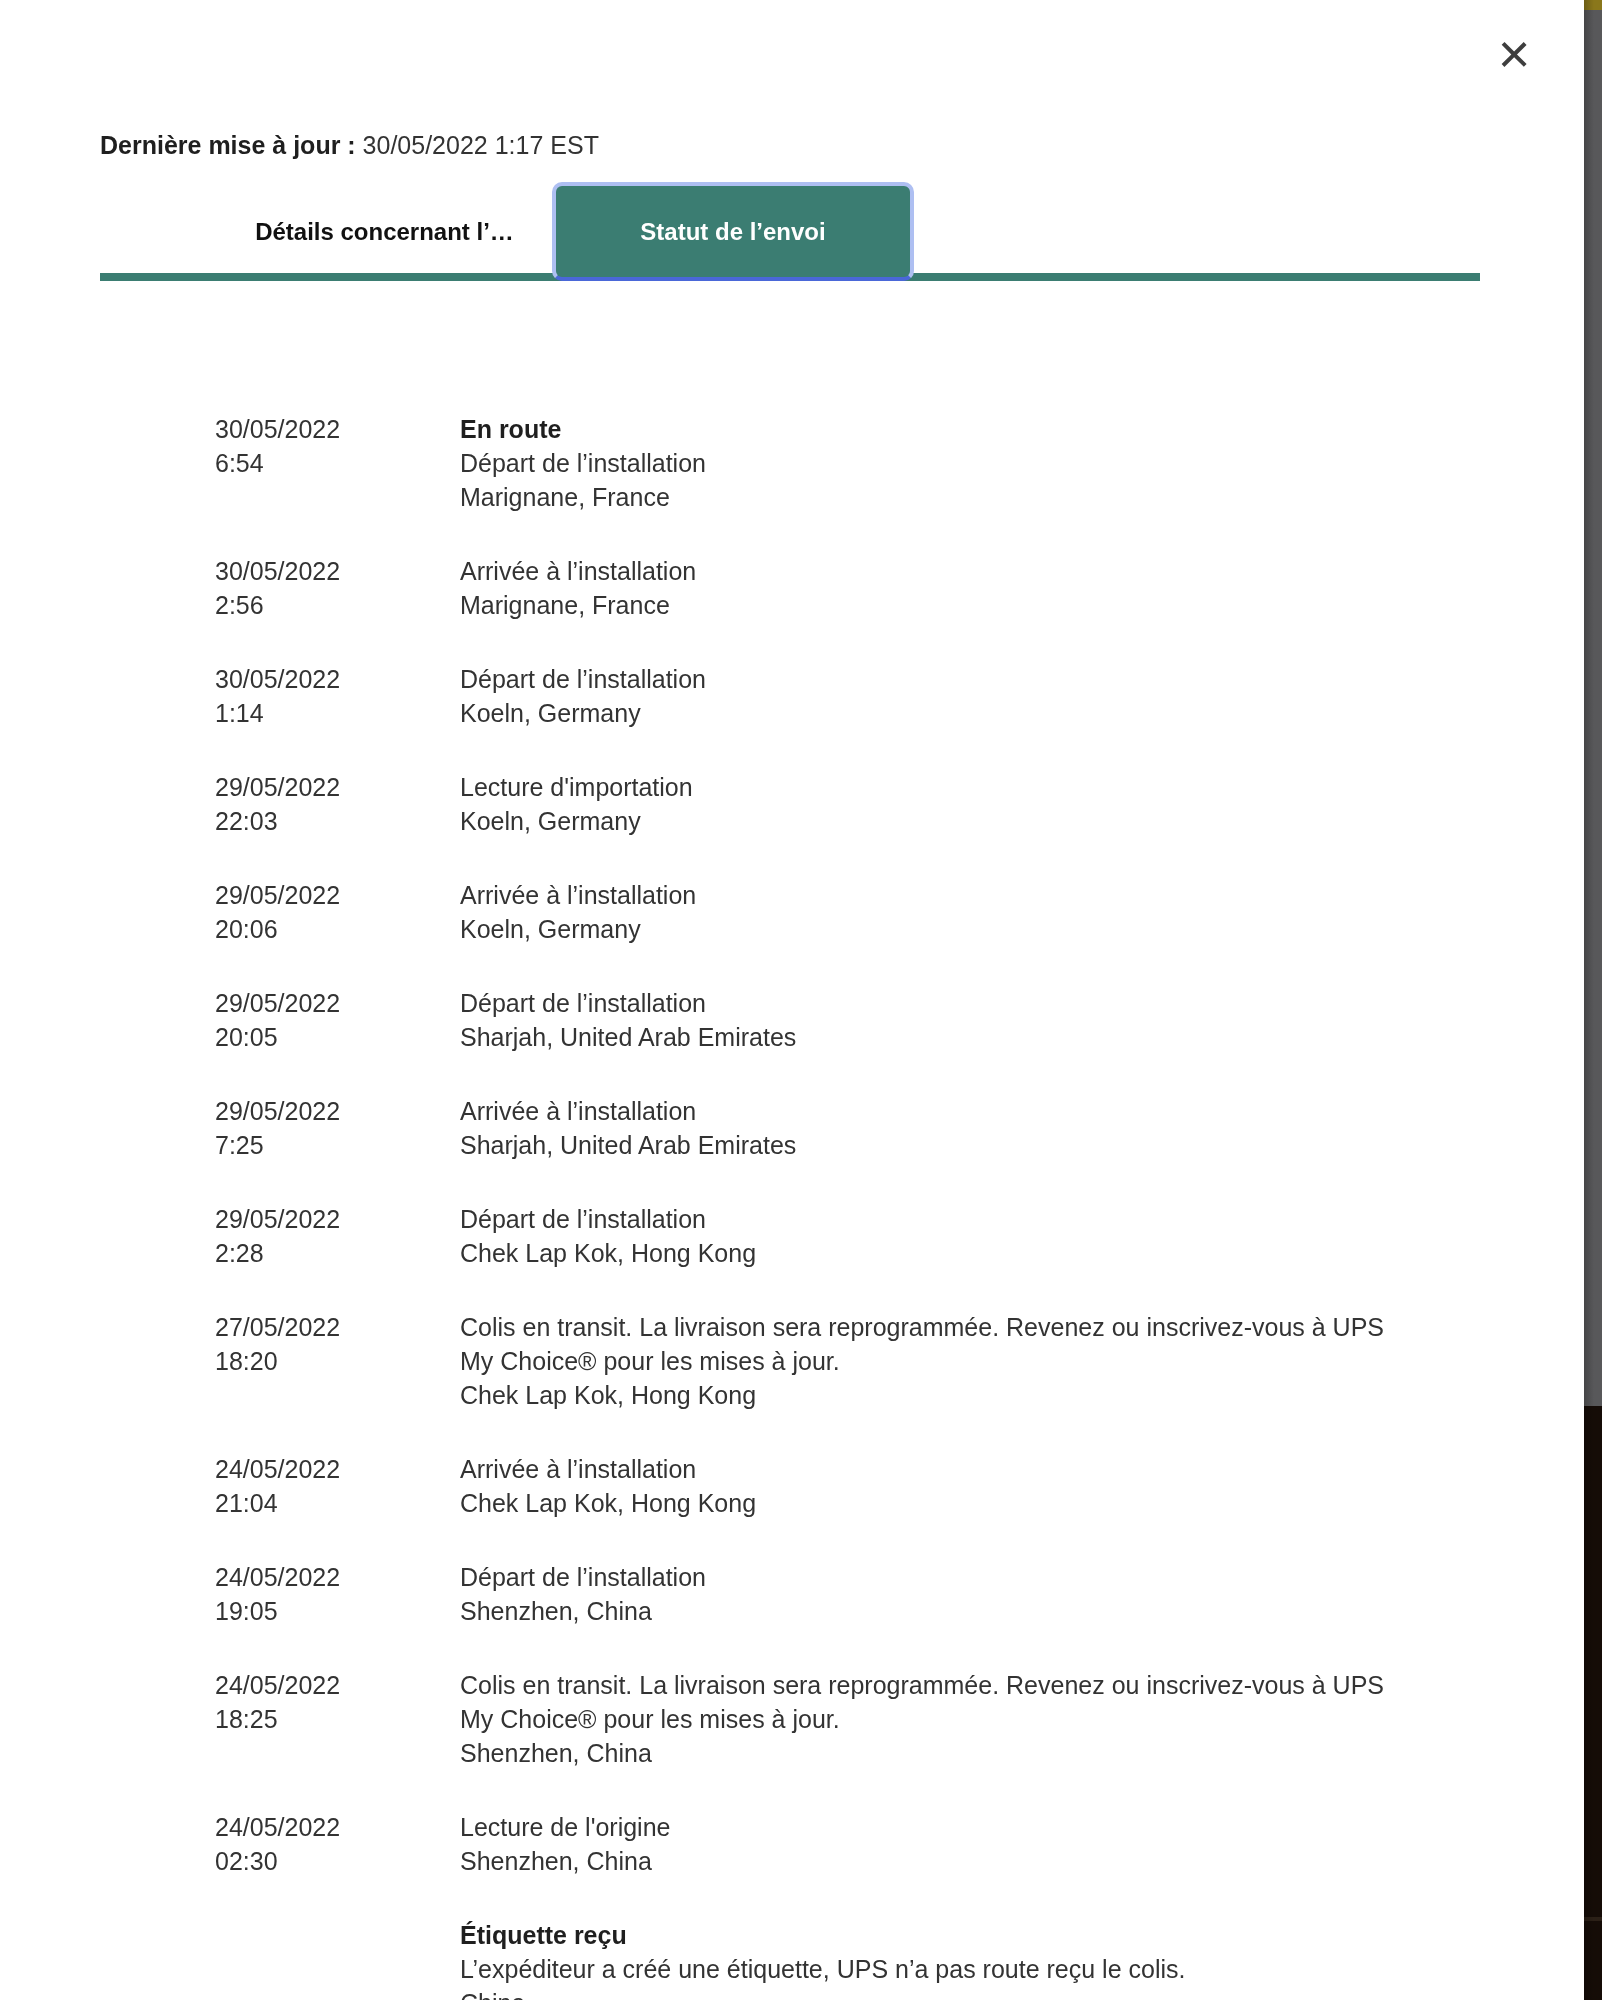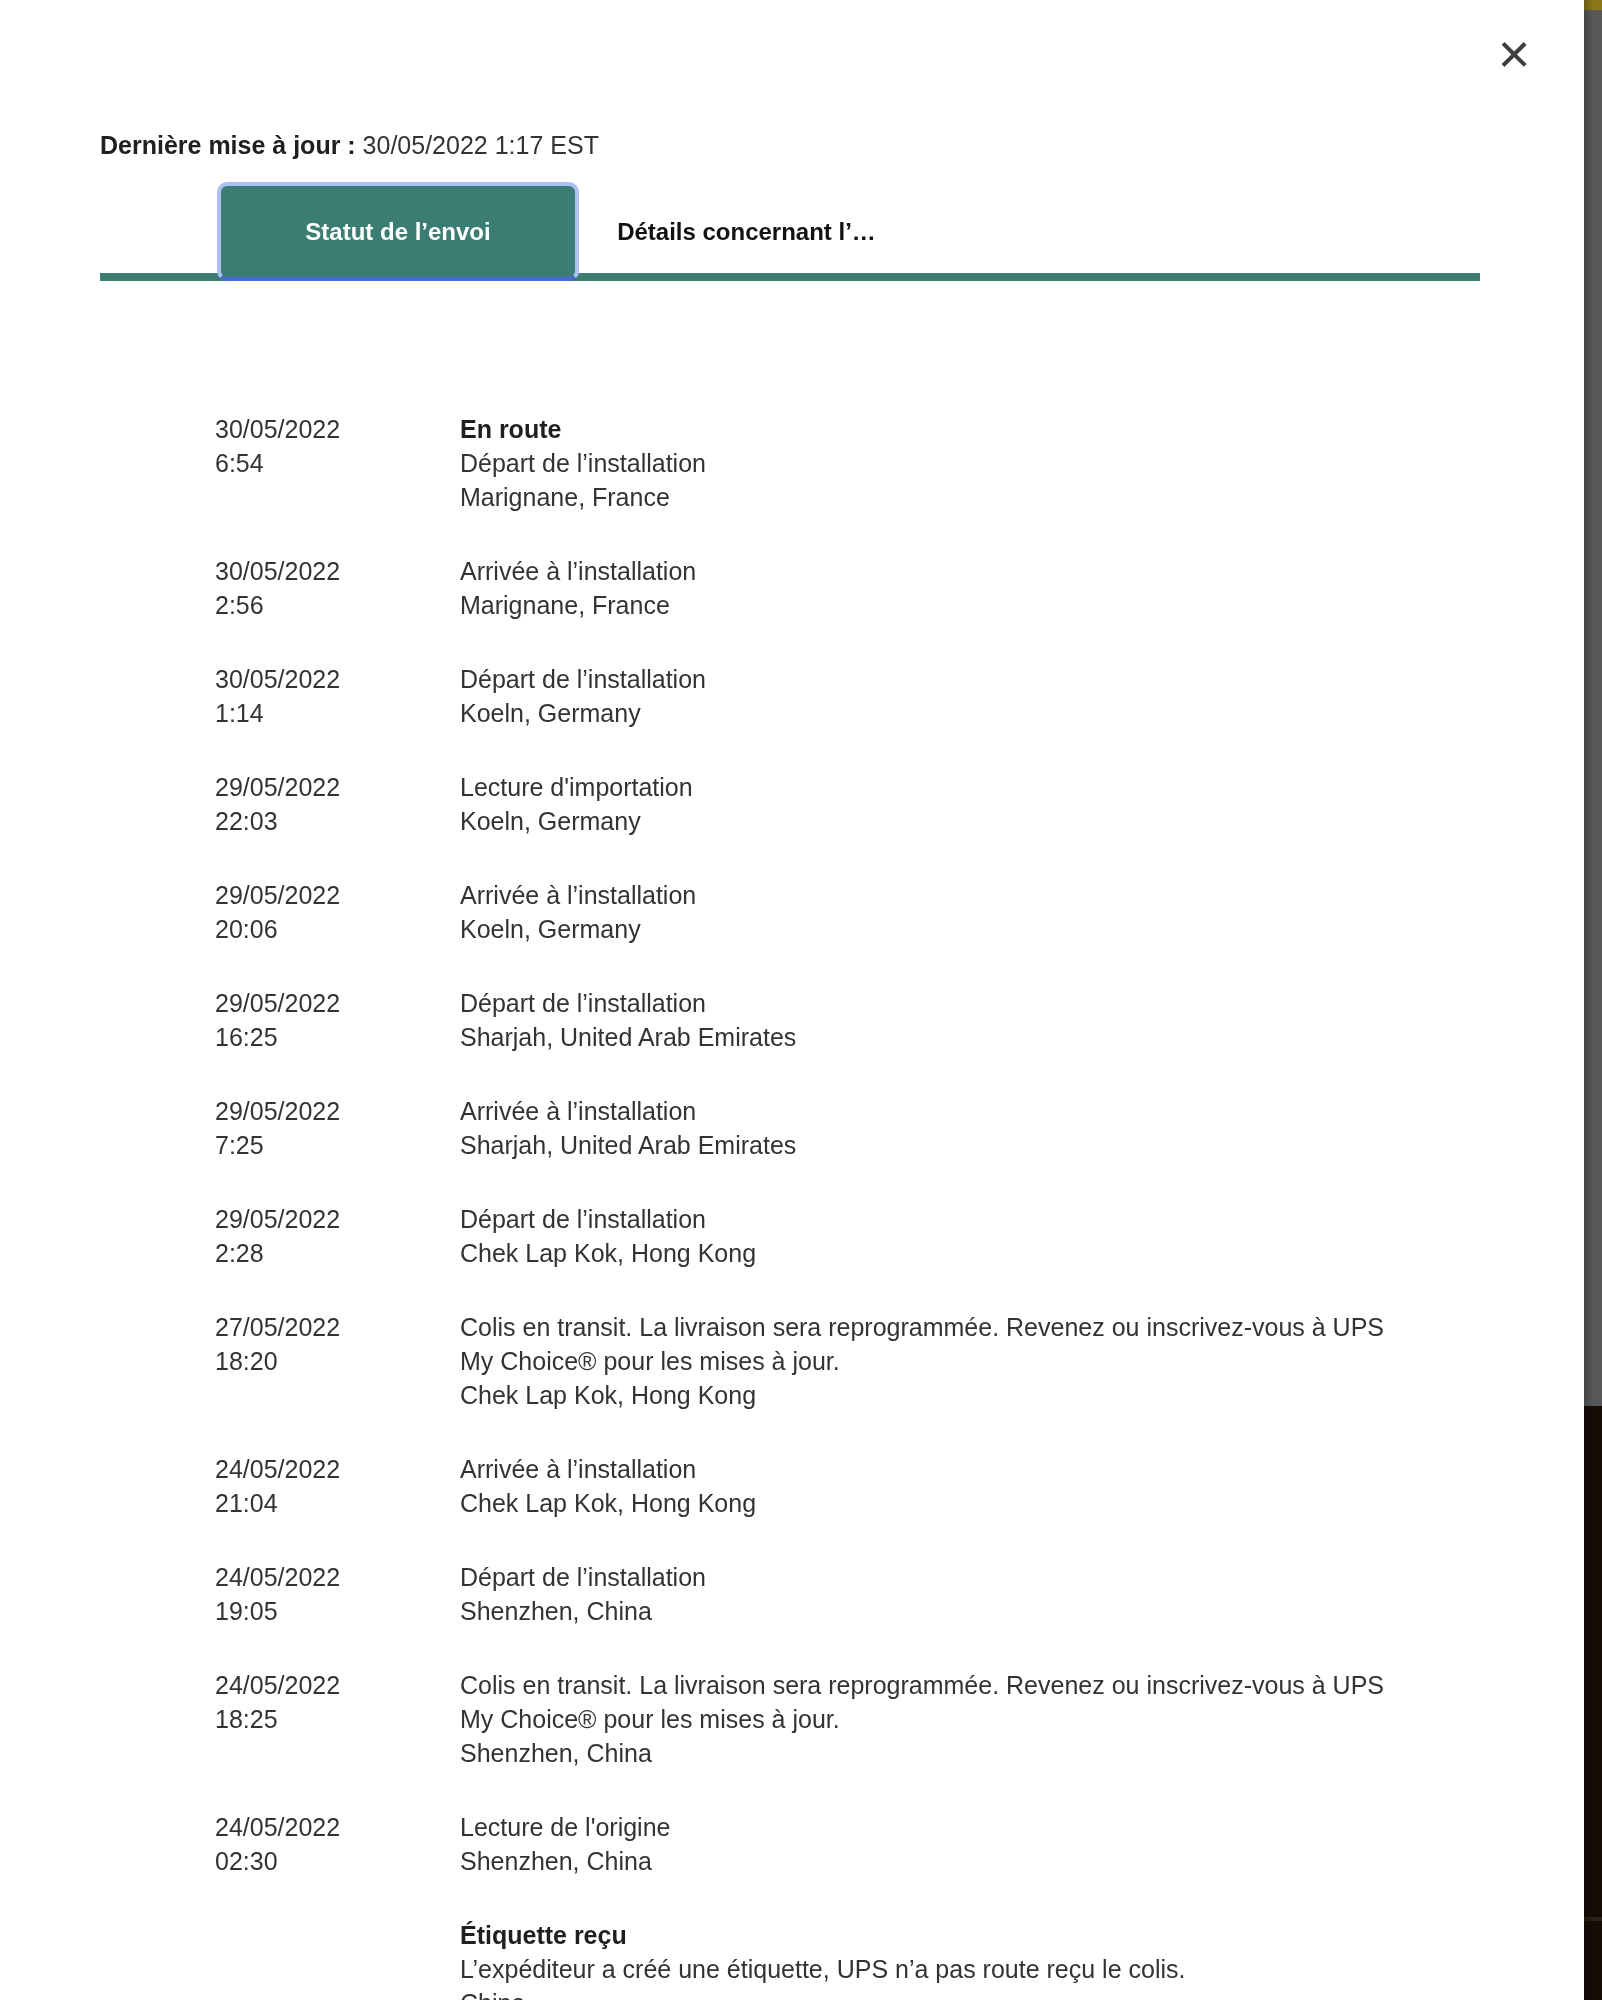--- a/index.html
+++ b/index.html
@@ -71,26 +71,26 @@
     </button>
 
     <div class="last-update">
       <span class="lbl">Dernière mise à jour :</span>
       <span class="val">30/05/2022 1:17 EST</span>
     </div>
 
     <div class="tab-underline"></div>
 
     <div class="tabs">
+      <button class="tab tab-inactive">
+        <span>Détails concernant l’…</span>
+      </button>
       <button class="tab tab-active">
         <span>Statut de l’envoi</span>
       </button>
-      <button class="tab tab-inactive">
-        <span>Détails concernant l’…</span>
-      </button>
     </div>
 
     <div class="events" id="events">
   <div class="event">
     <div class="event-when">
       <div class="event-date">30/05/2022</div>
       <div class="event-time">6:54</div>
     </div>
     <div class="event-info">
       <div class="event-title">En route</div>
@@ -143,21 +143,21 @@
     <div class="event-info">
 
       <div class="event-status">Arrivée à l’installation</div>
       <div class="event-location">Koeln, Germany</div>
     </div>
   </div>
 
   <div class="event">
     <div class="event-when">
       <div class="event-date">29/05/2022</div>
-      <div class="event-time">16:25</div>
+      <div class="event-time">20:05</div>
     </div>
     <div class="event-info">
 
       <div class="event-status">Départ de l’installation</div>
       <div class="event-location">Sharjah, United Arab Emirates</div>
     </div>
   </div>
 
   <div class="event">
     <div class="event-when">

